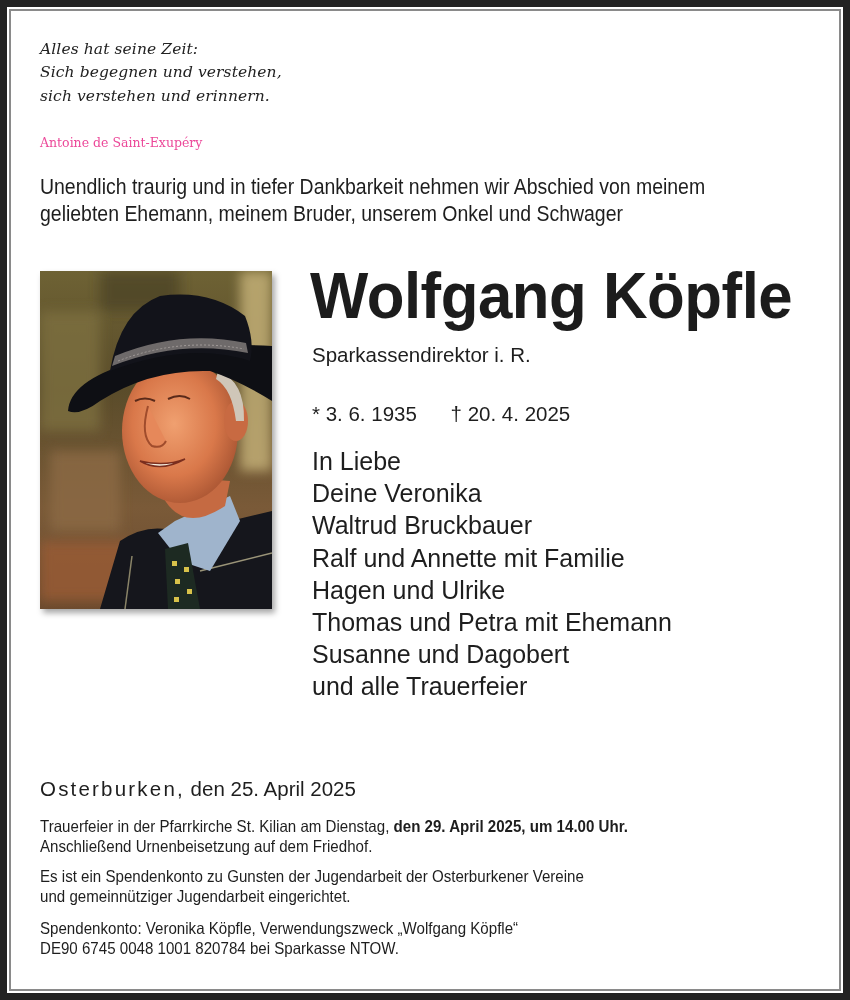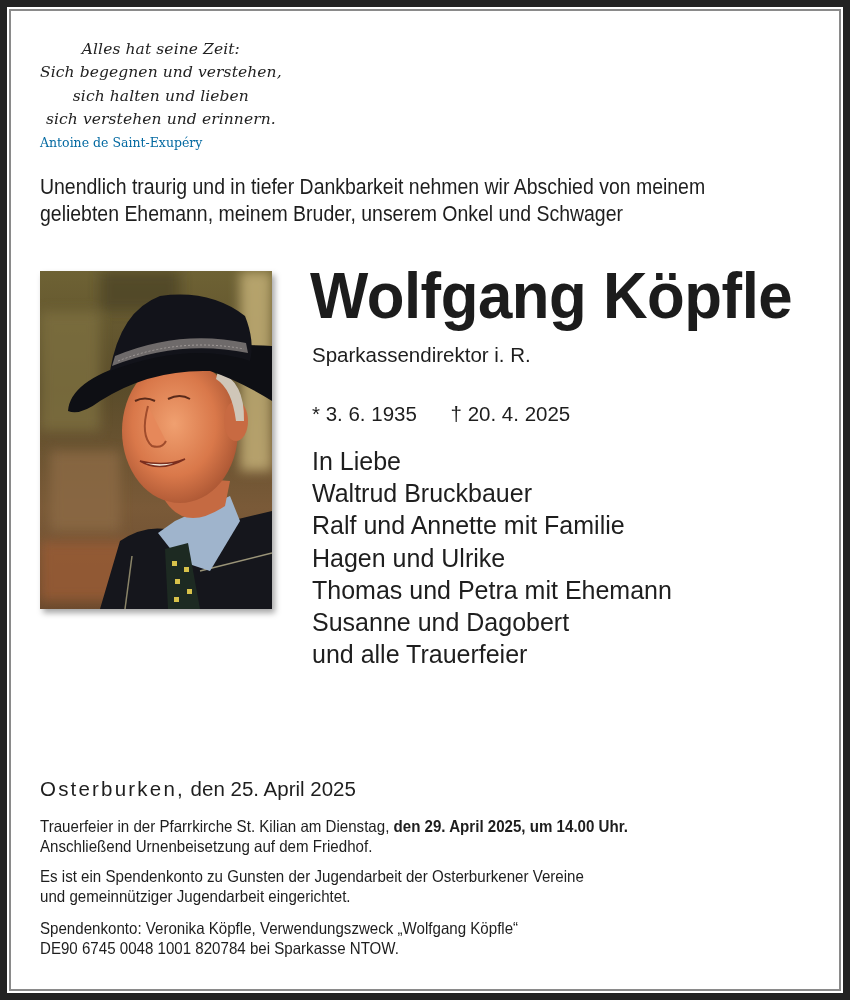--- a/index.html
+++ b/index.html
@@ -35,29 +35,28 @@
 
     
     .quote {
       left: 40px; top: 38px;
       font-family: "DejaVu Serif", "Liberation Serif", serif;
       font-style: italic;
       font-size: 15.5px;
       line-height: 23.3px;
       color: #222;
       letter-spacing: 0.1px;
-      text-align: center;
     }
     .quote-line { display: block; }
     .quote-author {
       left: 40px; top: 134px;
       font-family: "DejaVu Serif", "Liberation Serif", serif;
       font-size: 12.5px;
       line-height: 18px;
-      color: #0369a1;
+      color: #ec4899;
     }
 
     
     .intro {
       left: 40px; top: 174px;
       font-size: 21.5px;
       line-height: 26.5px;
       color: #1e1e1e;
       transform-origin: left top;
       transform: scaleX(0.905);
@@ -126,21 +125,20 @@
   </style>
 </head>
 <body>
 
 <div class="frame-outer"></div>
 <div class="frame-inner"></div>
 
 <div class="abs quote">
   <span class="quote-line">Alles hat seine Zeit:</span>
   <span class="quote-line">Sich begegnen und verstehen,</span>
-  <span class="quote-line">sich halten und lieben</span>
   <span class="quote-line">sich verstehen und erinnern.</span>
 </div>
 <div class="abs quote-author">Antoine de Saint-Exupéry</div>
 
 <div class="abs intro">
   <span class="intro-line">Unendlich traurig und in tiefer Dankbarkeit nehmen wir Abschied von meinem</span>
   <span class="intro-line">geliebten Ehemann, meinem Bruder, unserem Onkel und Schwager</span>
 </div>
 
 <div class="abs photo" title="Portrait of Wolfgang Köpfle wearing a dark hat">
@@ -212,20 +210,21 @@
 
 <div class="abs name">Wolfgang Köpfle</div>
 <div class="abs title-line">Sparkassendirektor i. R.</div>
 <div class="abs dates">
   <span>* 3. 6. 1935</span>
   <span class="death">† 20. 4. 2025</span>
 </div>
 
 <div class="abs family">
   <span class="family-line">In Liebe</span>
+  <span class="family-line">Deine Veronika</span>
   <span class="family-line">Waltrud Bruckbauer</span>
   <span class="family-line">Ralf und Annette mit Familie</span>
   <span class="family-line">Hagen und Ulrike</span>
   <span class="family-line">Thomas und Petra mit Ehemann</span>
   <span class="family-line">Susanne und Dagobert</span>
   <span class="family-line">und alle Trauerfeier</span>
 </div>
 
 <div class="abs place-date">
   <span class="place">Osterburken,</span><span> den 25. April 2025</span>

